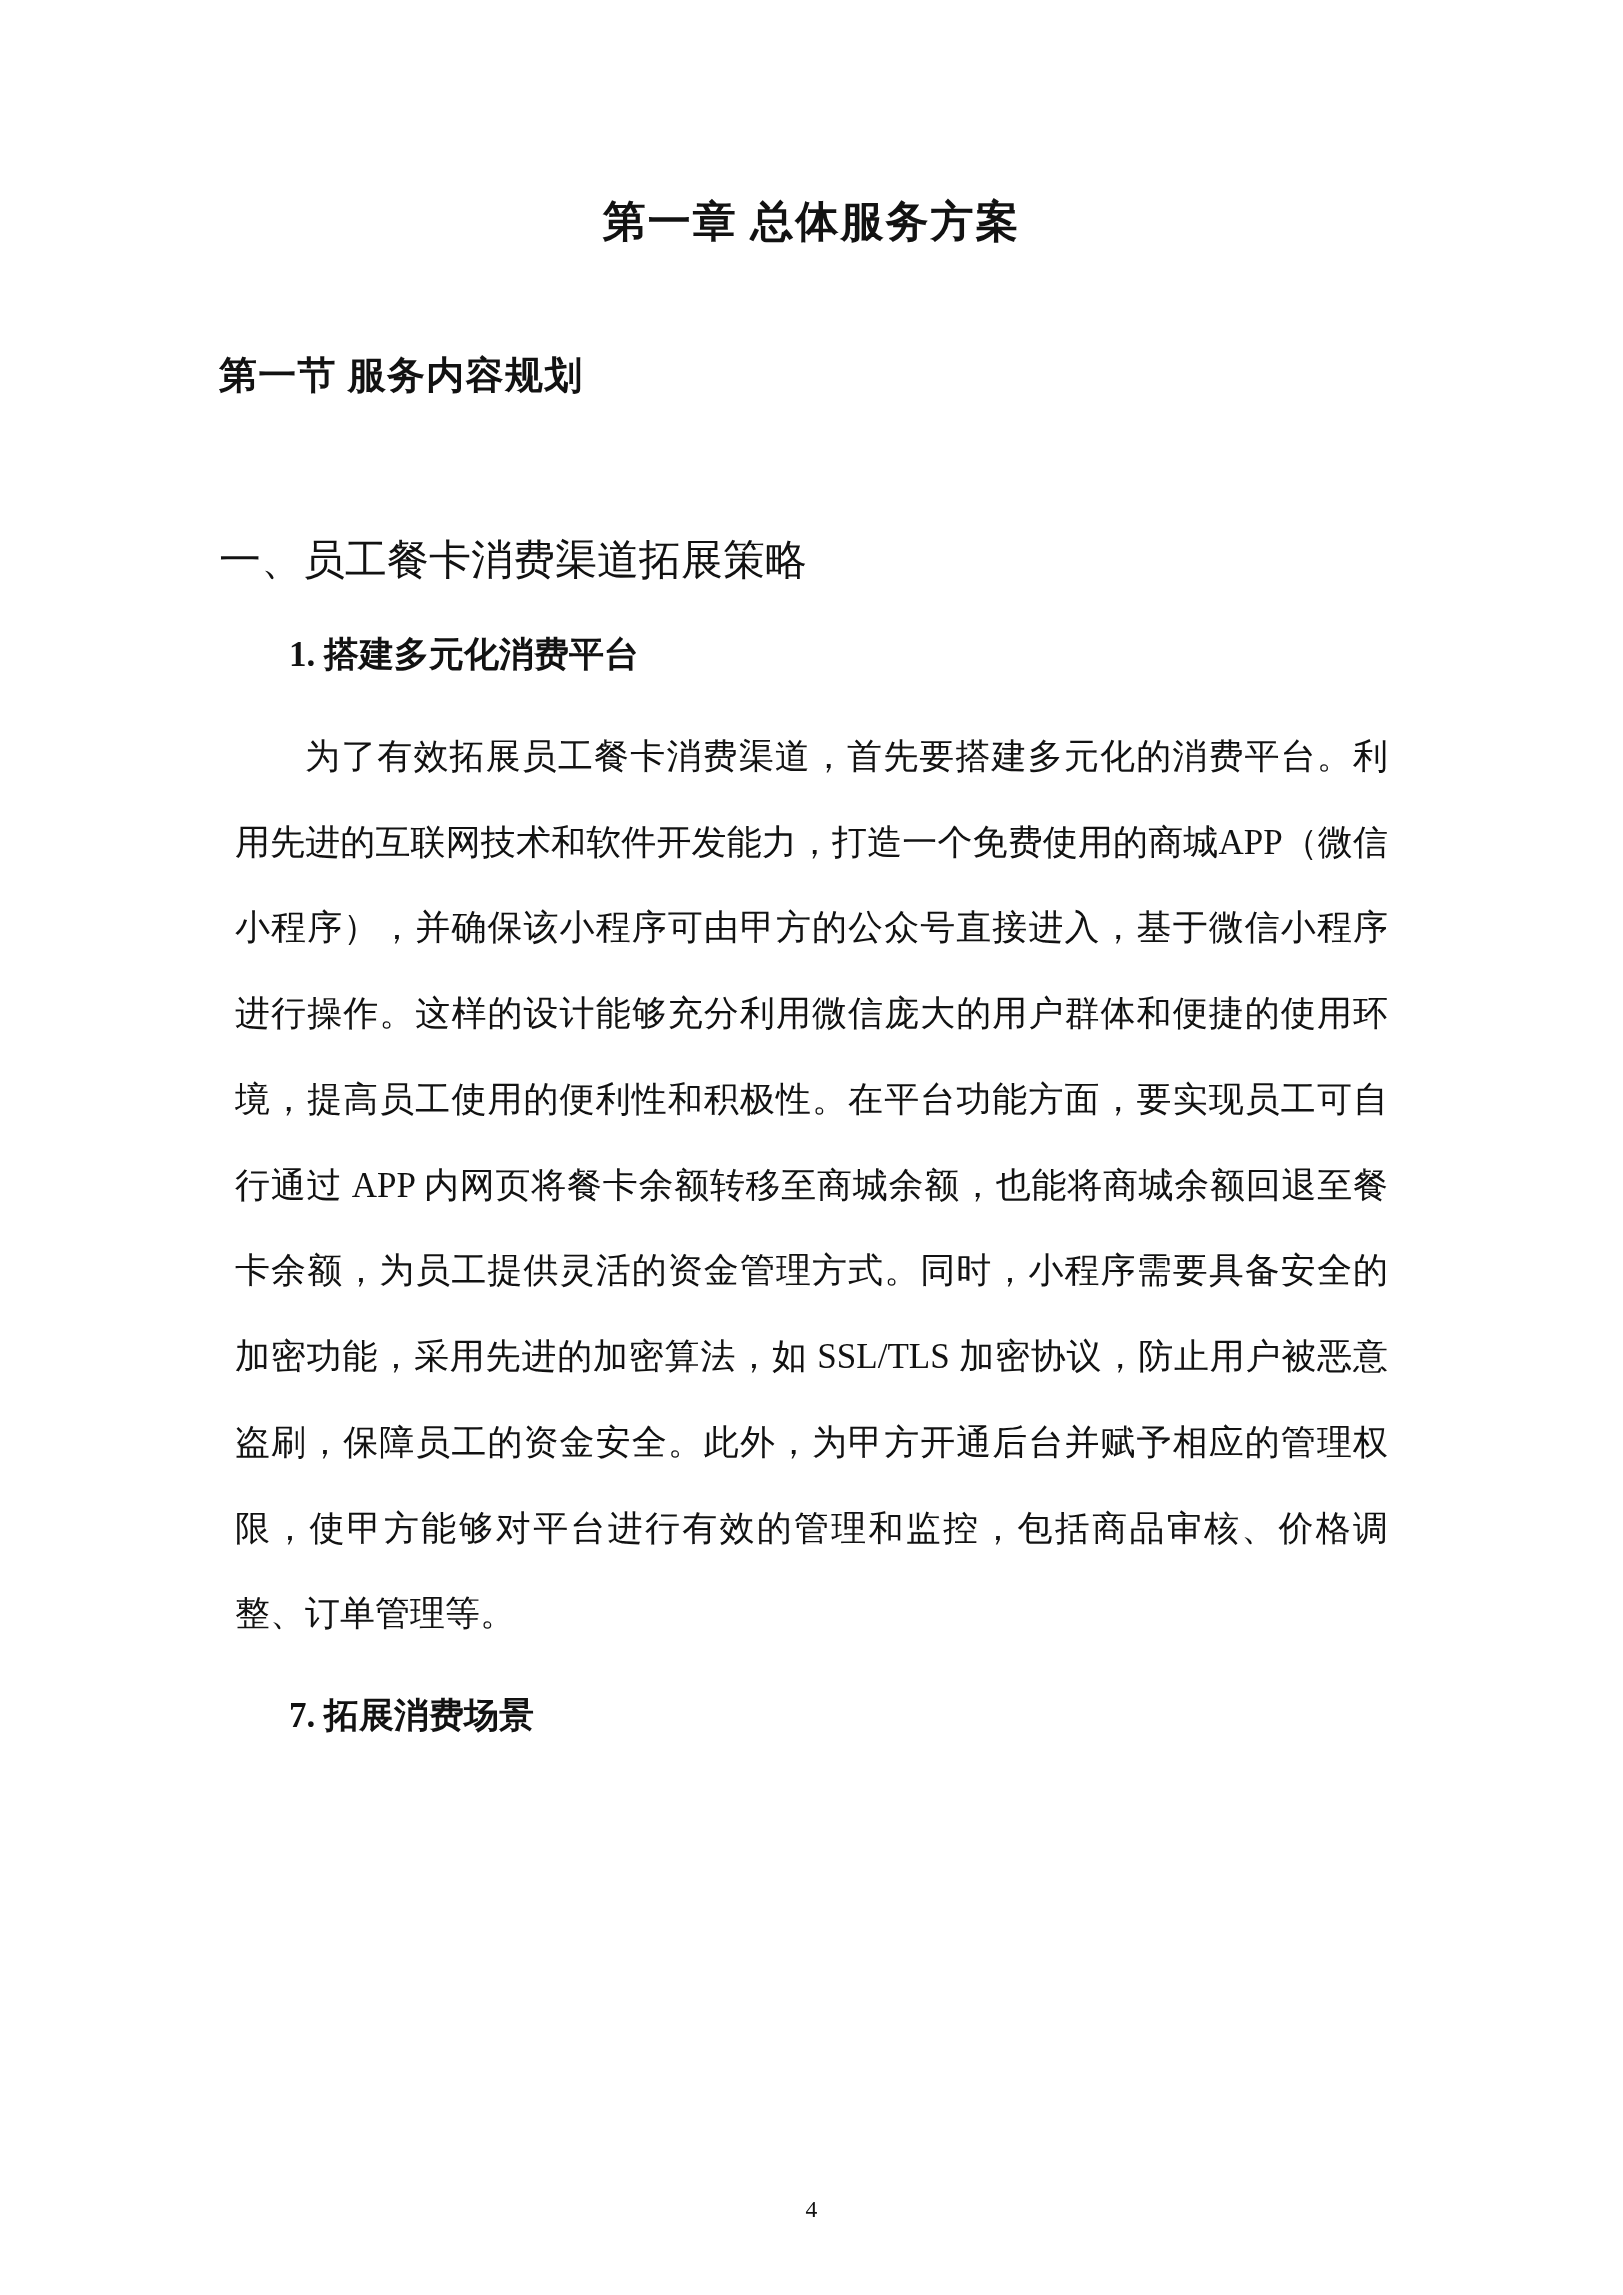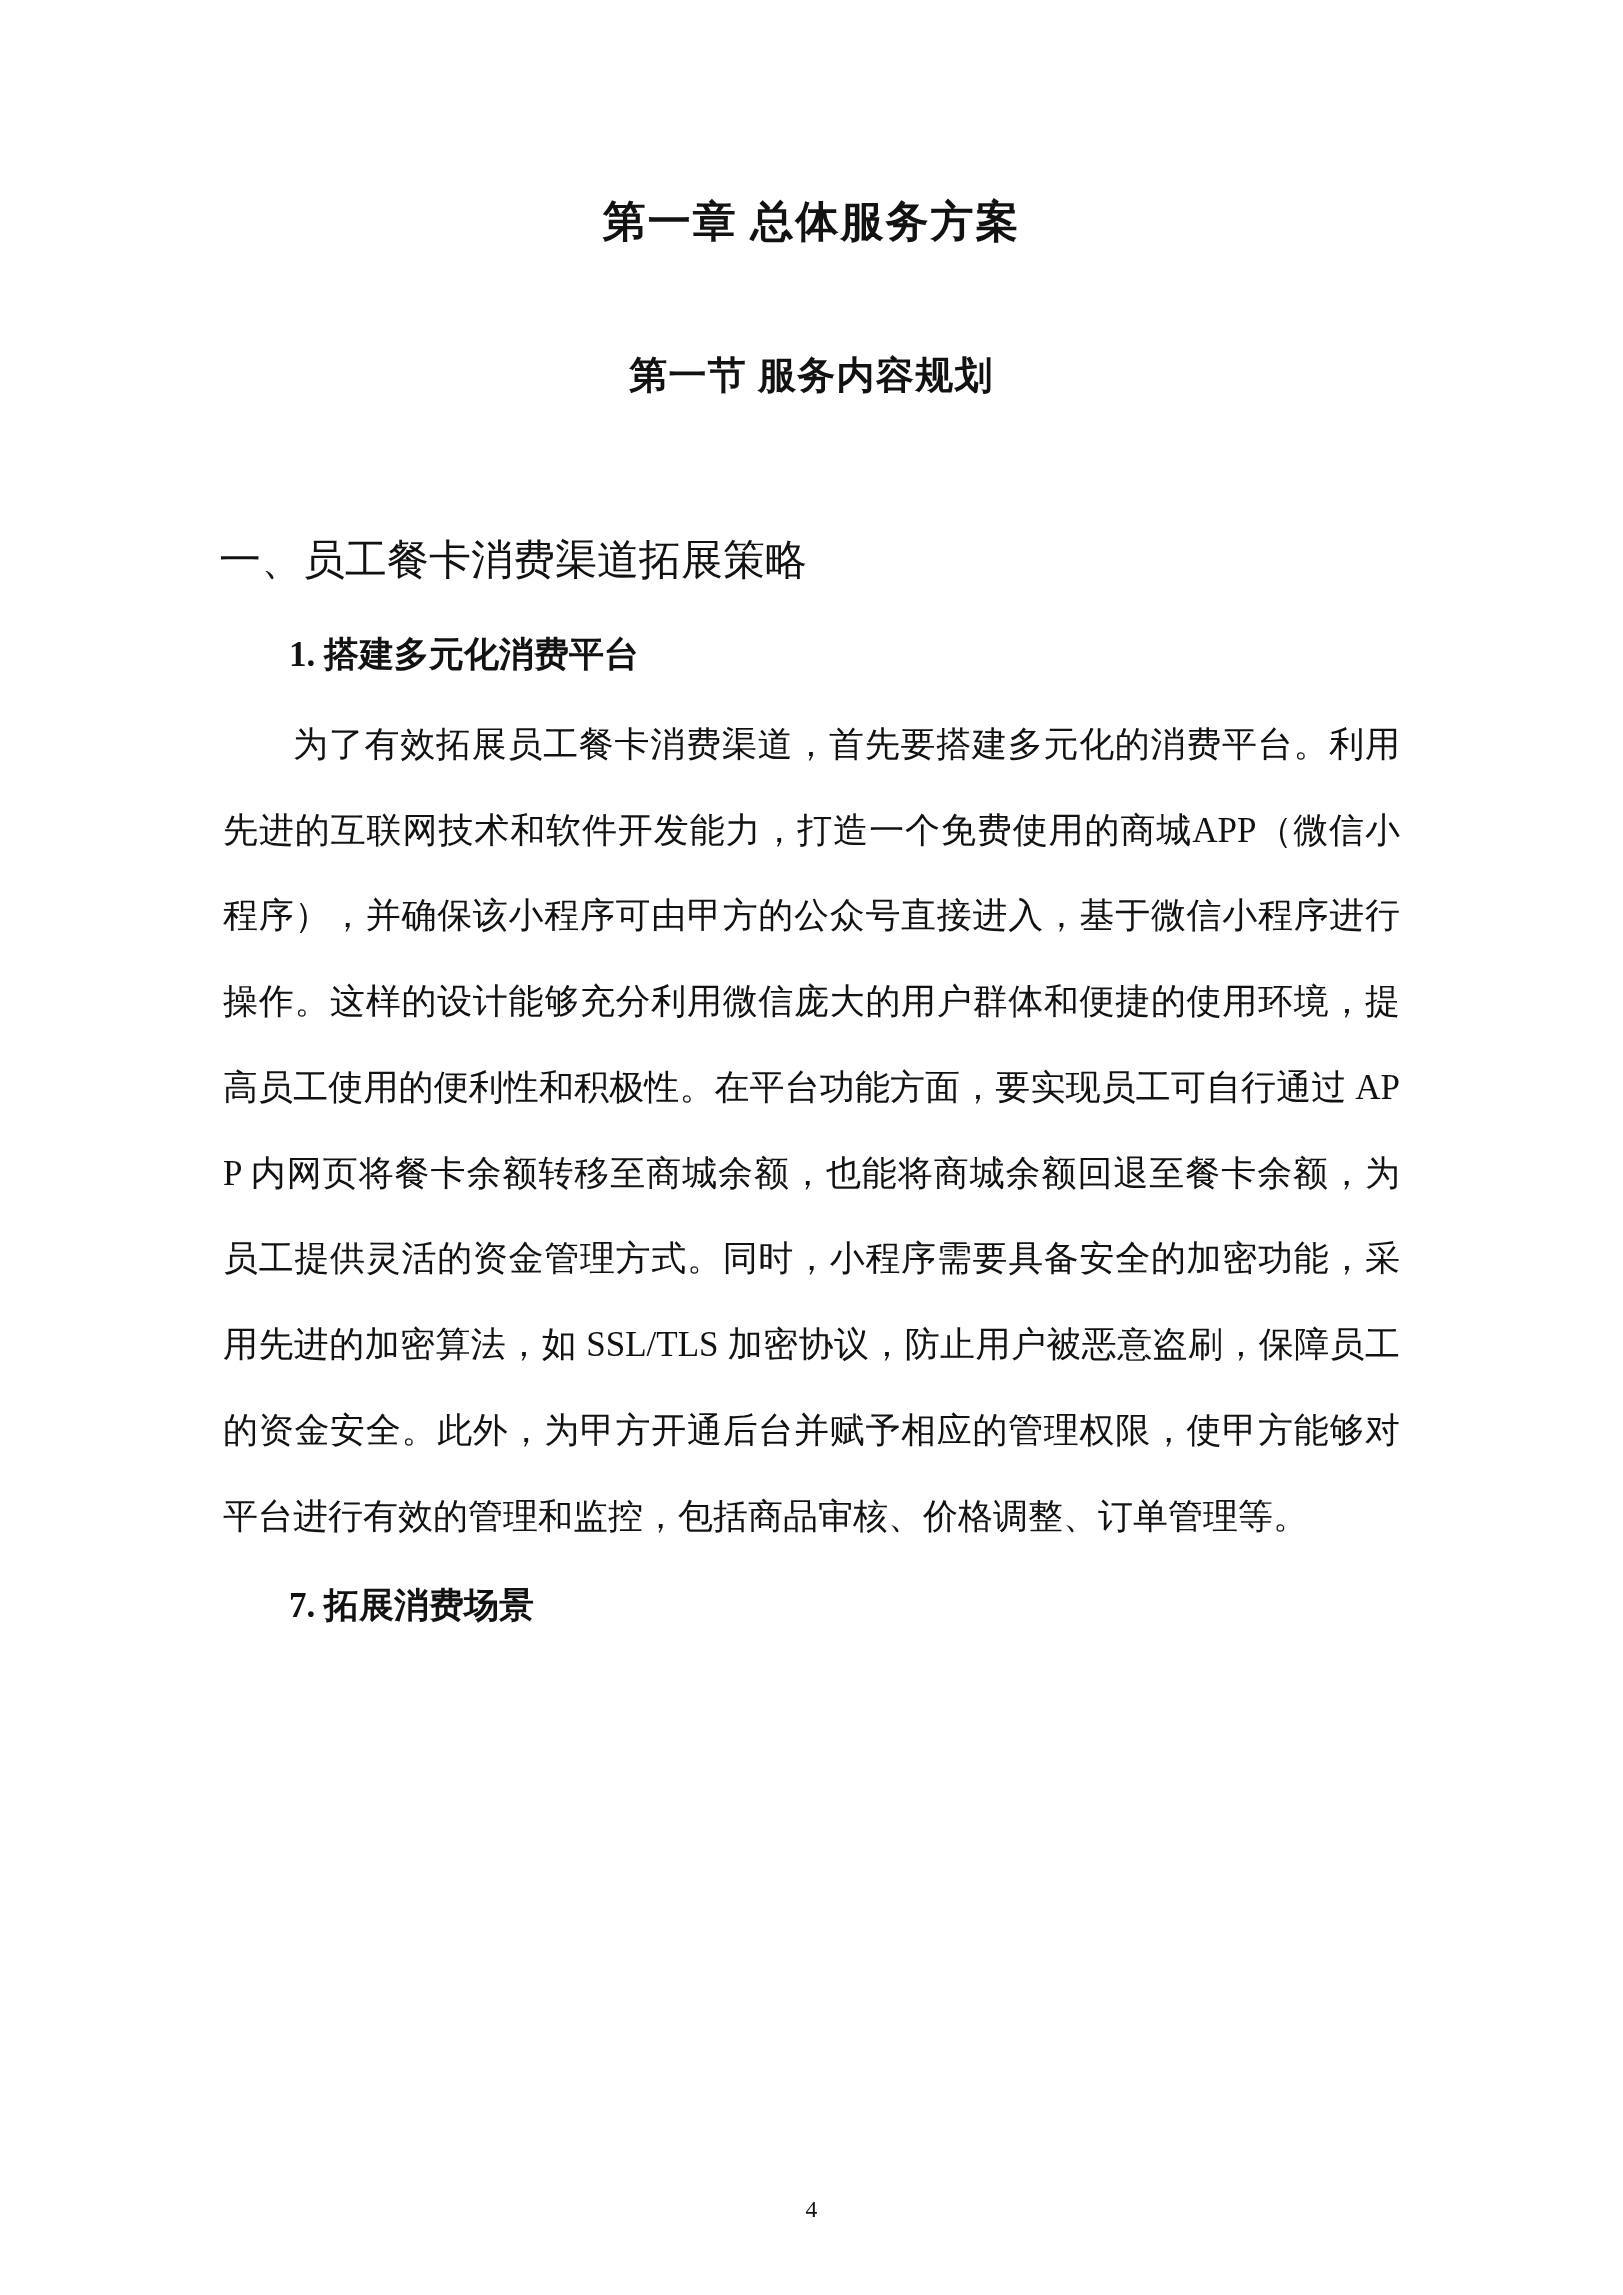--- a/index.html
+++ b/index.html
@@ -20,21 +20,21 @@
   }
   .doc-title {
     text-align: center;
     font-size: 43px;
     font-weight: bold;
     letter-spacing: 2px;
     margin: 0;
     line-height: 1.2;
   }
   .doc-subtitle {
-    text-align: center;
+    text-align: left;
     font-size: 38px;
     font-weight: bold;
     letter-spacing: 1.3px;
     margin: 105px 0 0 0;
     line-height: 1.2;
   }
   .body-content {
     margin-top: 111px;
     font-size: 35px;
     line-height: 2.45;
@@ -47,21 +47,21 @@
     font-weight: normal;
     font-size: 42px;
   }
   .heading-2 {
     margin: 0;
     text-indent: 2em;
     font-weight: bold;
     font-size: 35px;
   }
   .paragraph {
-    margin: 4px;
+    margin: 16px;
     text-indent: 2em;
   }
   .page-number {
     position: absolute;
     bottom: 72px;
     left: 0;
     width: 100%;
     text-align: center;
     font-size: 23.6px;
     color: #121212;

